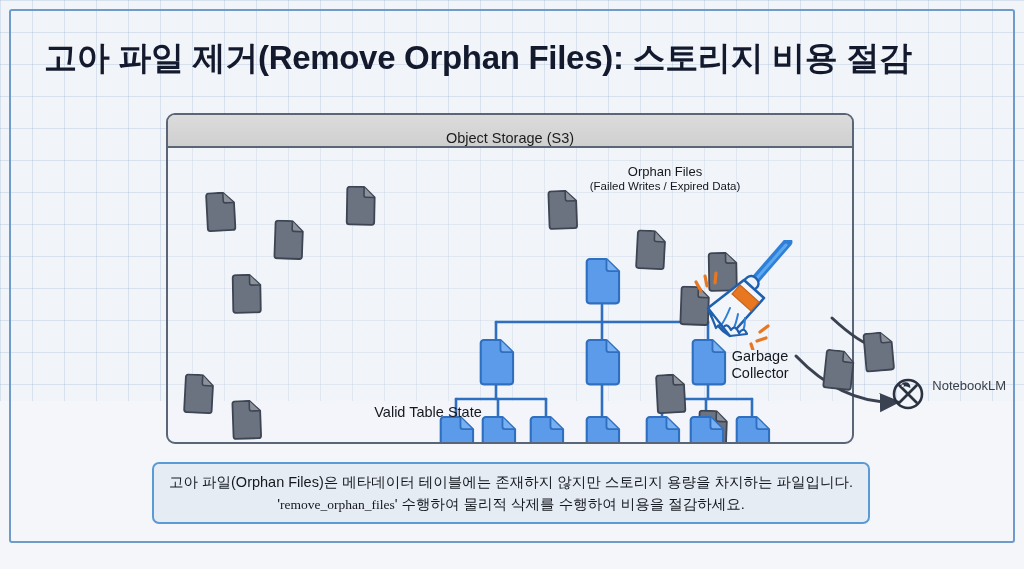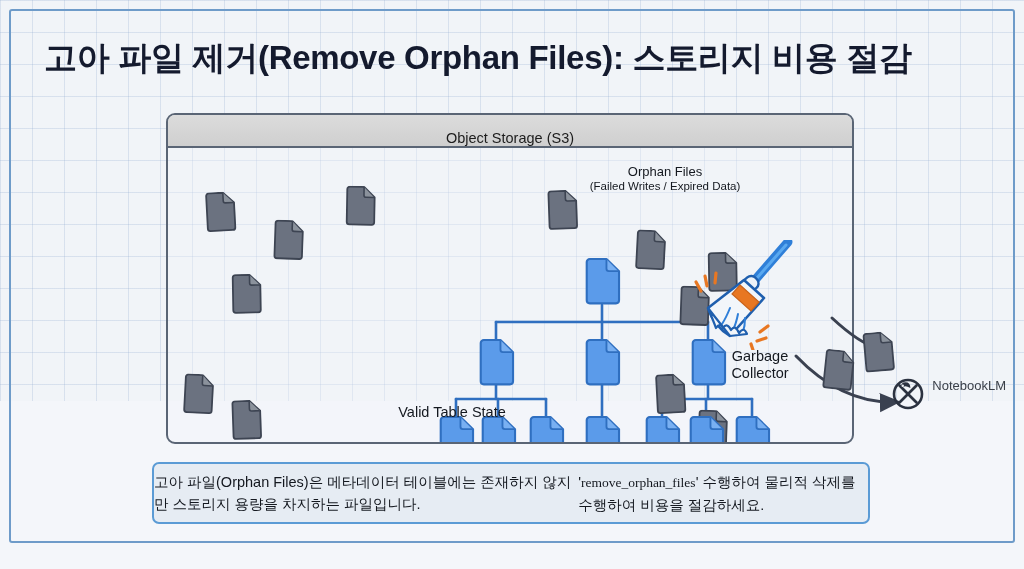--- a/index.html
+++ b/index.html
@@ -69,41 +69,41 @@
   
   .lbl {
     position: absolute;
     text-align: center;
     color: #14181f;
     white-space: nowrap;
   }
   #orphan-label { left: 500px; top: 164px; width: 330px; }
   #orphan-label .l1 { font-size: 13px; }
   #orphan-label .l2 { font-size: 11.5px; margin-top: 1px; }
-  #valid-label { left: 352px; top: 404px; width: 200px; font-size: 14.5px; text-align: center; }
+  #valid-label { left: 328px; top: 404px; width: 200px; font-size: 14.5px; text-align: center; }
   #gc-label {
     left: 690px; top: 348px; width: 140px;
     font-size: 14.5px; line-height: 17px;
   }
 
   
   #broom { position: absolute; left: 690px; top: 240px; width: 120px; height: 110px; }
 
   
   #gc-arrows { position: absolute; left: 690px; top: 240px; width: 260px; height: 180px; }
 
   
   #note {
     position: absolute;
     left: 152px; top: 462px;
     width: 718px; height: 62px;
     background: #e6ecf3;
     border: 2px solid #5b9bd5;
     border-radius: 7px;
-    display: flex; 
+    display: flex; flex-direction: column;
     align-items: center; justify-content: center;
     color: #14181f;
   }
   #note .n1 { font-size: 14.5px; line-height: 22px; }
   #note .n2 { font-size: 14.5px; line-height: 22px; }
   #note .mono { font-family: Liberation Serif, serif; font-size: 13.5px; }
 
   
   #watermark {
     position: absolute;

